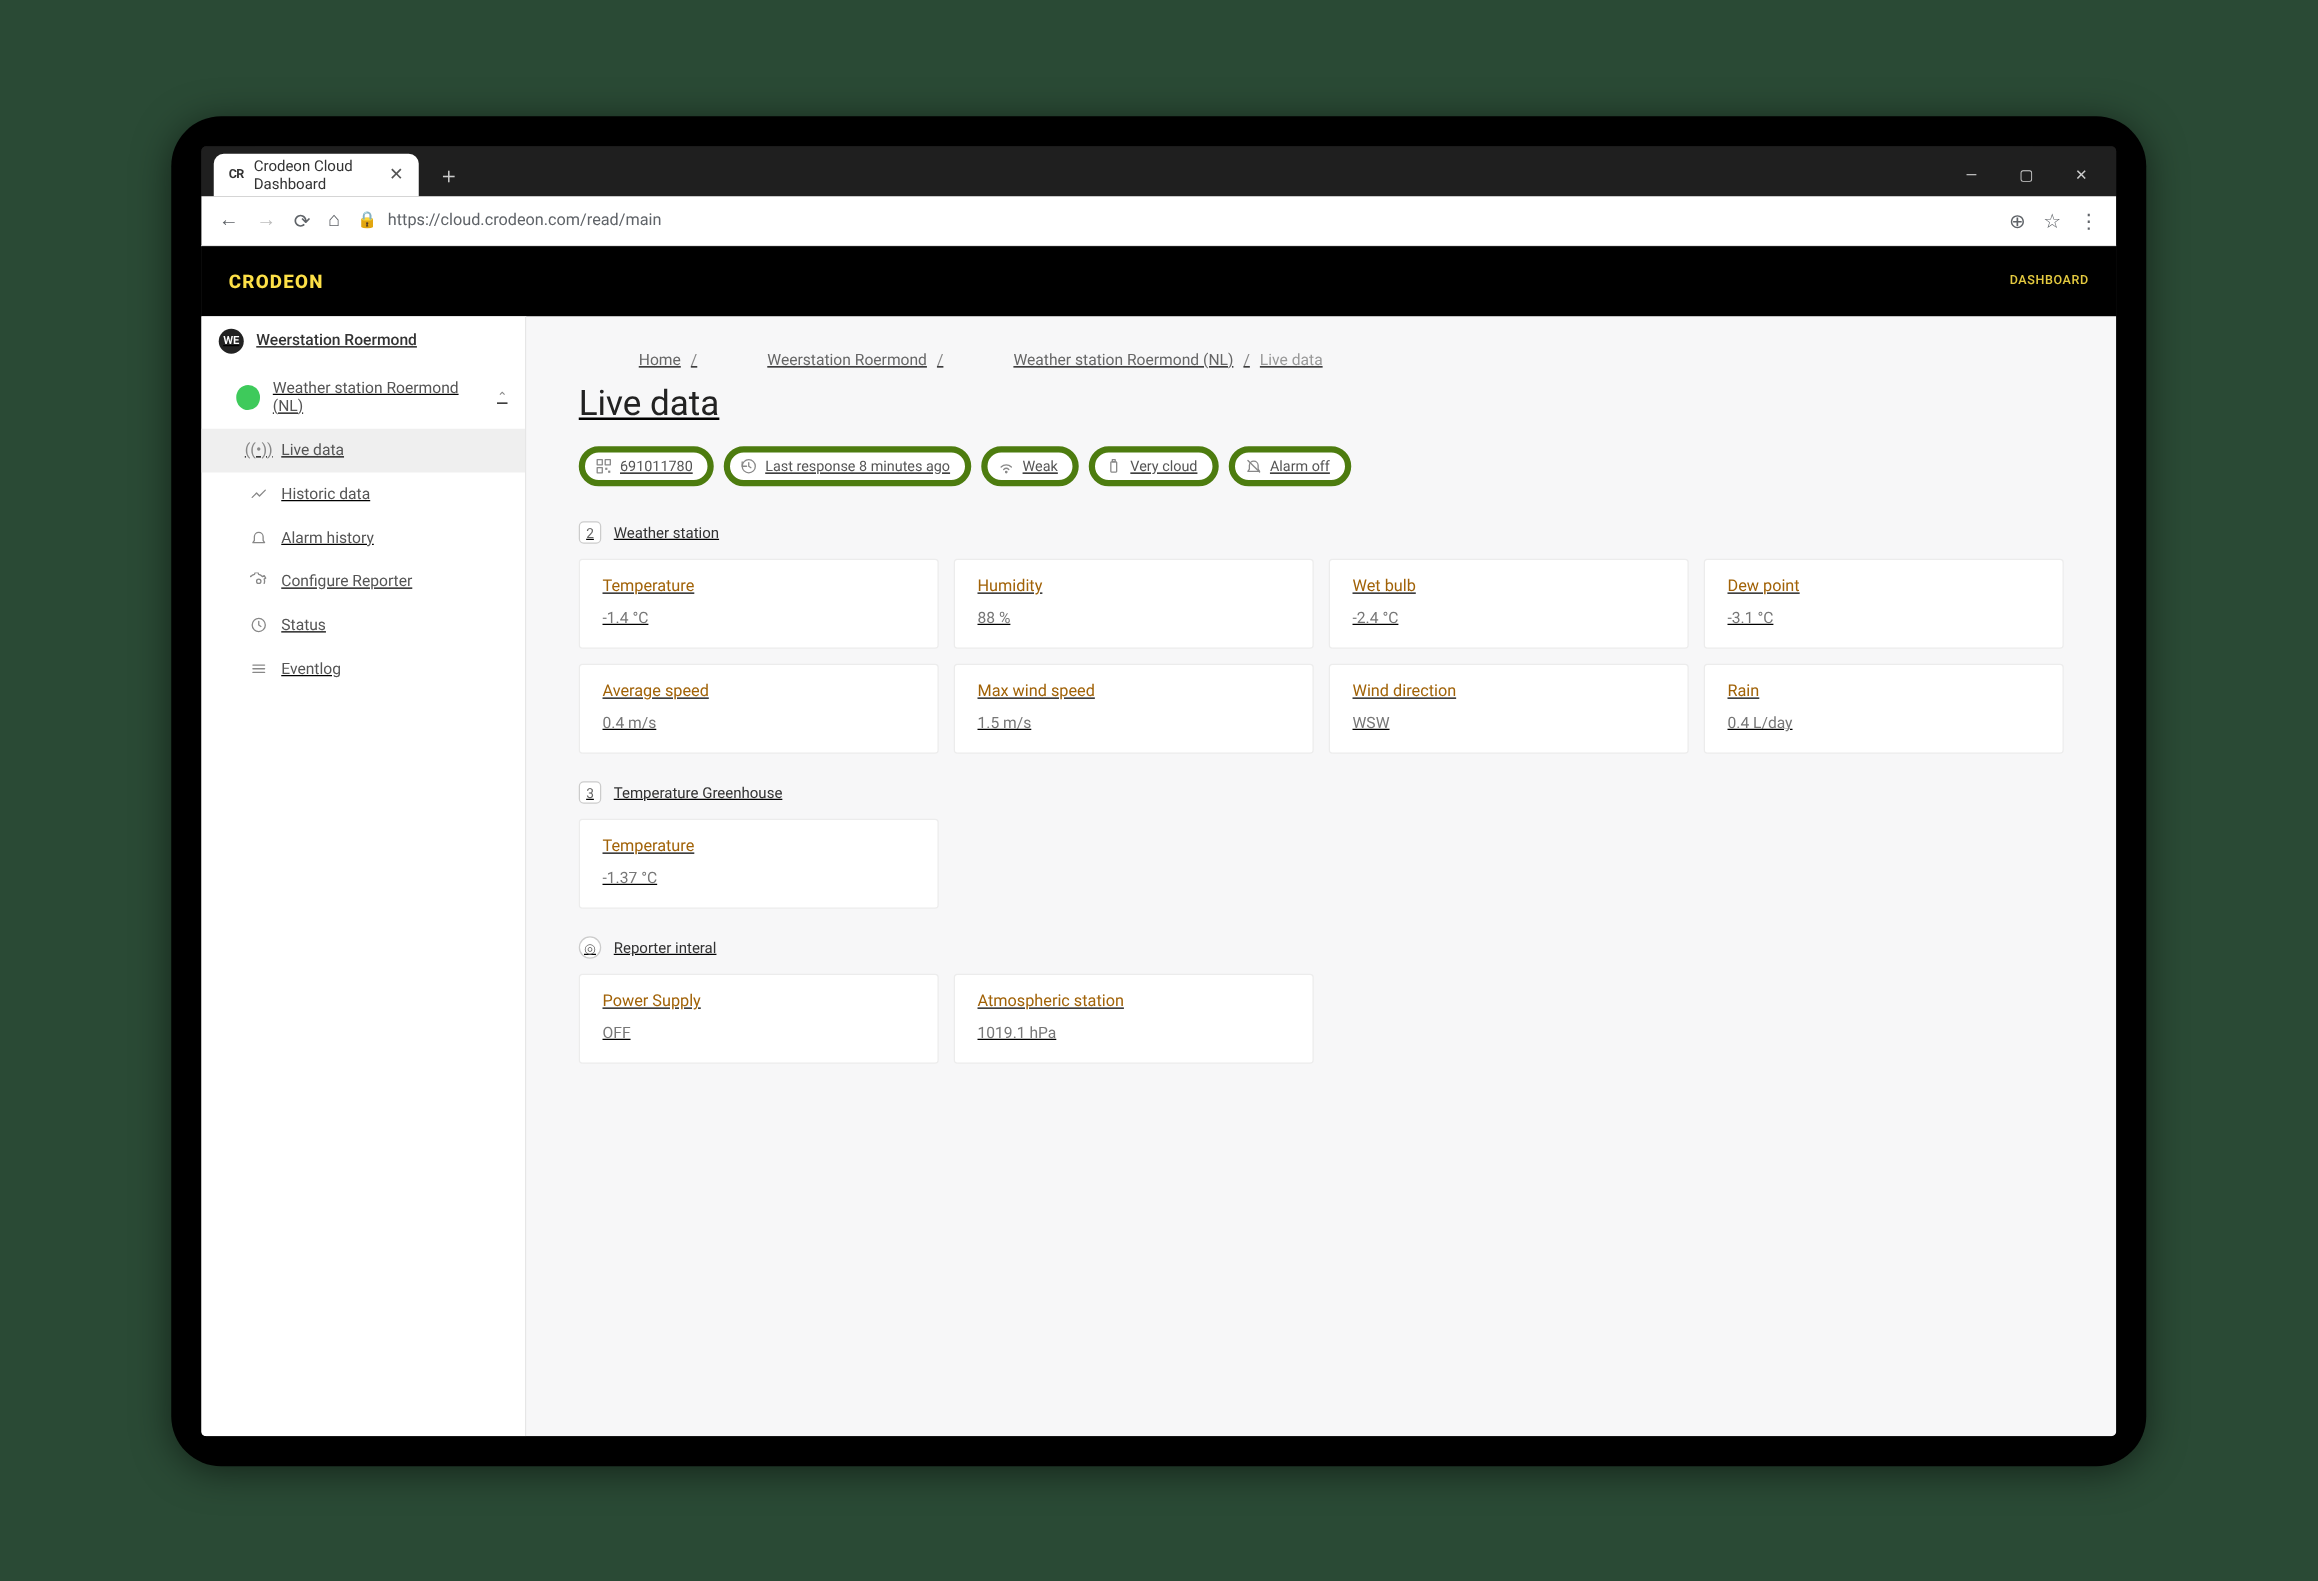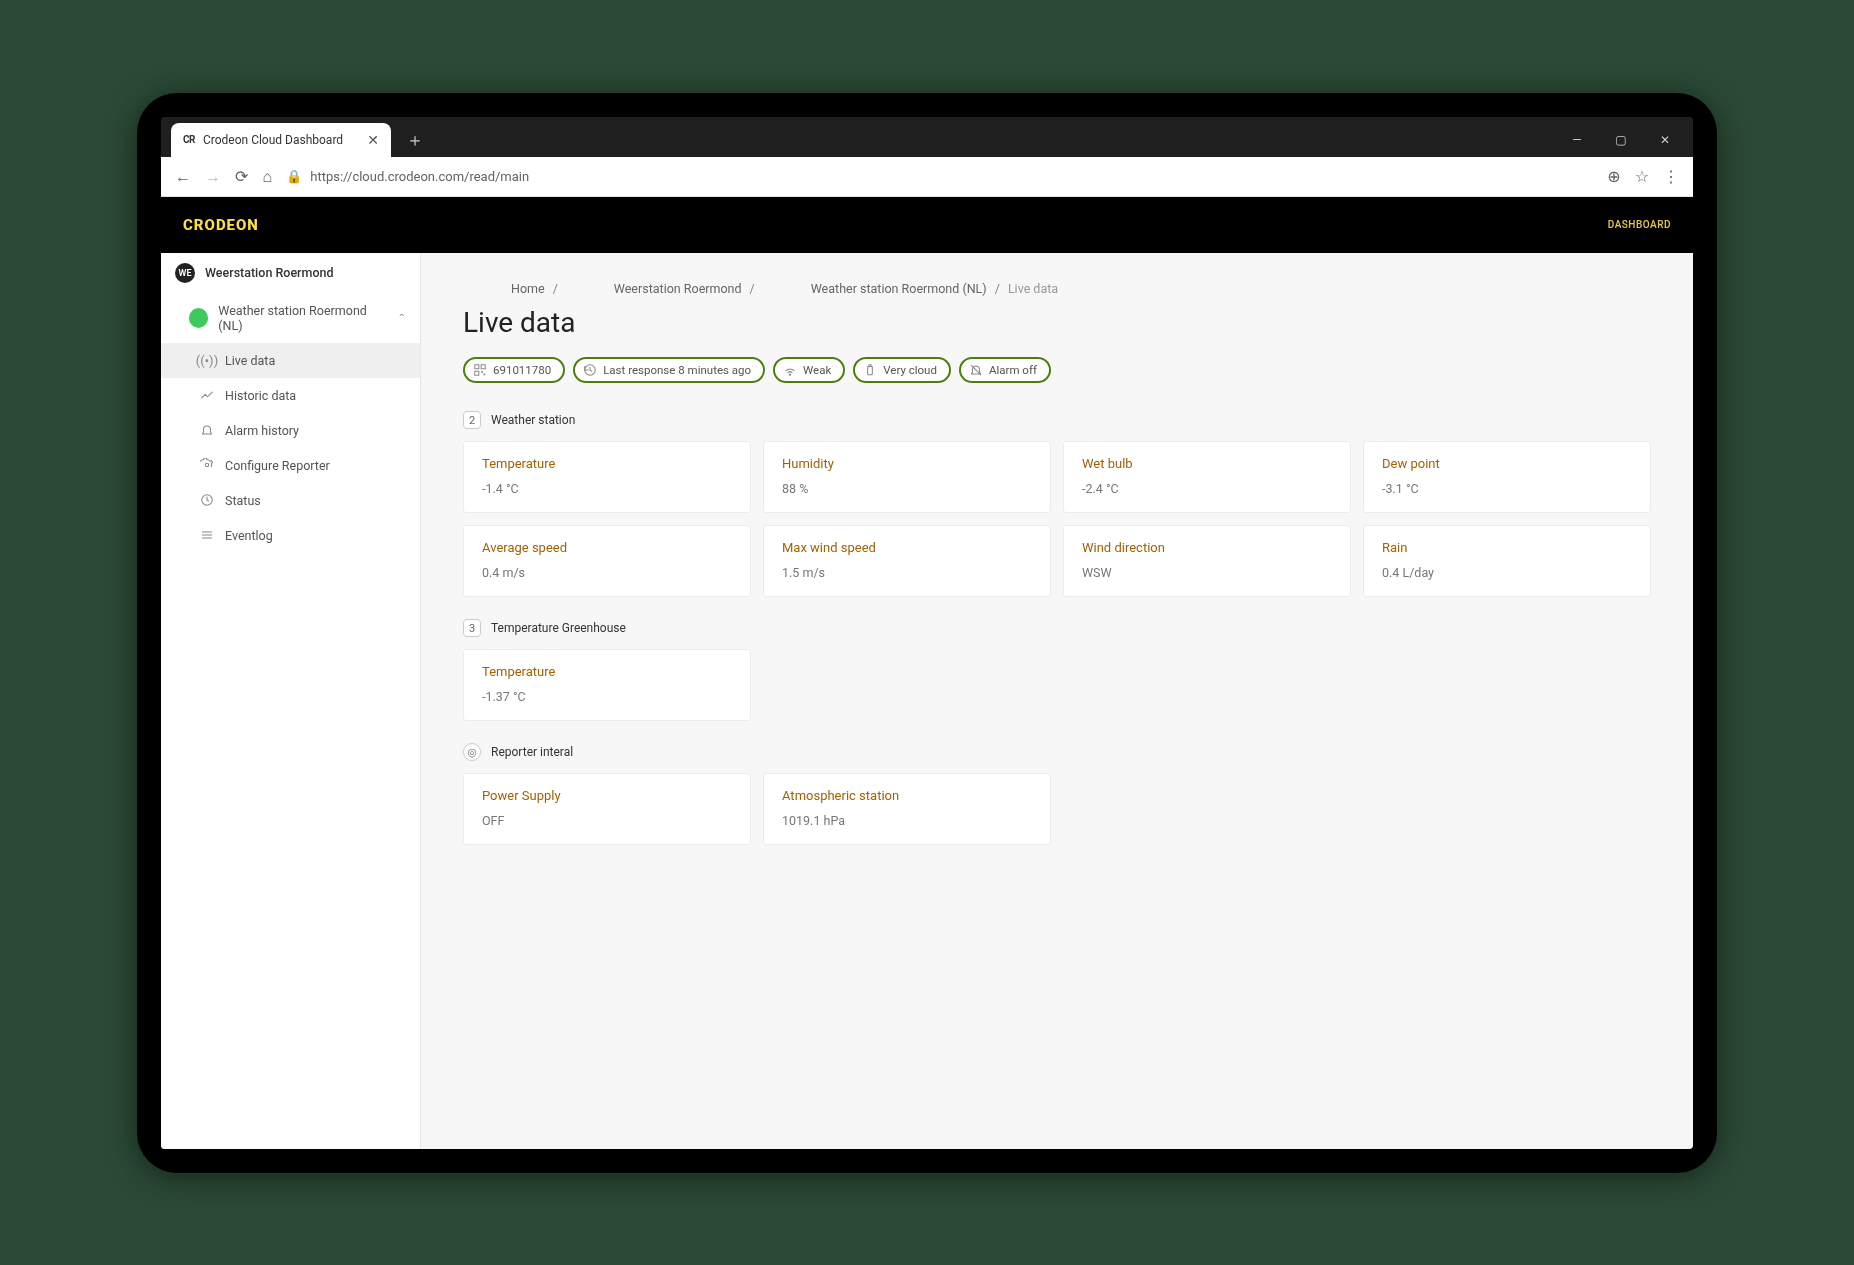--- a/index.html
+++ b/index.html
@@ -1,53 +1,53 @@
 <!DOCTYPE html>
 <html><head>
 <meta charset="utf-8">
 <style>
   * { box-sizing: border-box; margin: 0; padding: 0; }
   body { background: #2a4a35; font-family: -apple-system, BlinkMacSystemFont, "Segoe UI", Roboto, Arial, sans-serif; width: 1854px; height: 1265px; overflow: hidden; display:flex; align-items:center; justify-content:center; }
   .tablet { width: 1580px; height: 1080px; background: #000; border-radius: 40px; padding: 24px; box-shadow: 0 4px 30px rgba(0,0,0,0.5); }
   .tablet-screen { width: 100%; height: 100%; background: #1f1f1f; border-radius: 4px; overflow:hidden; display:flex; flex-direction:column; }
   .browser-chrome { background: #1f1f1f; }
   .tab-bar { display:flex; align-items:center; height: 40px; padding-top:6px; }
-  .tab { background:#fff; border-radius:8px 8px 0 0; height:34px; display:flex; align-items:center; padding:0 12px; margin-left:10px; width:220px; gap:8px; font-size:12px; color:#333; }
+  .tab { background:#fff; border-radius:8px 8px 0 0; height:34px; display:flex; align-items:center; padding:0 12px; margin-left:10px; width:164px; gap:8px; font-size:12px; color:#333; }
   .tab .favicon { font-size:10px; font-weight:700; letter-spacing:-0.5px; }
   .tab .close { margin-left:auto; color:#555; font-size:14px; }
   .new-tab { color:#ccc; margin-left:10px; font-size:18px; width:28px; height:28px; display:flex;align-items:center;justify-content:center; }
   .win-controls { margin-left:auto; display:flex; gap:4px; padding-right:8px; }
   .win-controls div { width:40px; height:34px; color:#ccc; display:flex;align-items:center;justify-content:center; font-size:12px; }
   .addr-bar { background:#fff; height:40px; display:flex; align-items:center; padding:0 14px; gap:14px; border-bottom:1px solid #e5e5e5;}
   .addr-bar .nav-ico { color:#5f6368; font-size:16px; }
   .addr-bar .nav-ico.disabled{ color:#bdbdbd; }
   .url-group { flex:1; display:flex; align-items:center; gap:8px; font-size:13px; color:#5f6368;}
   .lock-ico { color:#5f6368; font-size:13px; }
   .addr-right { display:flex; align-items:center; gap:14px; color:#5f6368; font-size:16px;}
   .app-header { background:#000; color:#fde047; height:56px; display:flex; align-items:center; padding:0 22px; font-size:12px; letter-spacing:0.5px;justify-content:space-between;}
   .app-header .brand { font-weight:800; letter-spacing:1px; font-size:15px; }
   .app-header .brand-sub { font-weight:500; font-size:10px; margin-left:6px; opacity:0.9;}
-  .app-body { flex:1; display:flex; background:#f7f7f8; overflow:hidden;}
+  .app-body { flex:1; display:flex; background:#f7f7f8; overflow:hidden;text-decoration:underline;}
   .sidebar { width:260px; background:#fff; border-right:1px solid #e6e6e6; overflow:auto; }
   .sb-item { display:flex; align-items:center; gap:10px; padding:10px 14px; font-size:12.5px; color:#555; cursor:pointer; }
   .sb-item.root { font-weight:500; color:#333; }
   .sb-avatar { width:20px; height:20px; border-radius:50%; background:#222; color:#fff; display:flex;align-items:center;justify-content:center; font-size:9px; font-weight:600;}
   .sb-avatar.green { background:#3eca5b; }
   .sb-subitem { padding-left:28px; }
   .sb-subsubitem { padding-left:38px; }
   .sb-item.active { background:#efefef; }
   .sb-caret { margin-left:auto; color:#888; font-size:10px;}
   .sb-ico { width:16px; color:#888; font-size:13px; display:inline-flex; justify-content:center;}
   .main { flex:1; overflow:auto; padding: 28px 42px; }
   .breadcrumb { font-size:12.5px; color:#888; display:flex; gap:8px; flex-wrap:wrap; }
   .breadcrumb .bc-active { color:#999; }
   .breadcrumb a { color:#666; text-decoration:none;margin-left:48px; }
   h1 { font-size:28px; font-weight:400; color:#222; margin:10px 0 18px; }
   .chips { display:flex; gap:8px; flex-wrap:wrap; margin-bottom:28px; }
-  .chip { border:2px solid #4d7c0f; border-radius:16px; padding:4px 12px 4px 8px; display:flex; align-items:center; gap:6px; font-size:11.5px; color:#555; background:#fff;}
+  .chip { border:5px solid #4d7c0f; border-radius:16px; padding:4px 12px 4px 8px; display:flex; align-items:center; gap:6px; font-size:11.5px; color:#555; background:#fff;}
   .chip .chip-ico { color:#888; font-size:12px; }
   .section { margin-bottom:22px; }
   .section-head { display:flex; align-items:center; gap:10px; margin-bottom:12px; }
   .sect-badge { border:1px solid #ccc; border-radius:4px; width:18px; height:18px; display:flex;align-items:center;justify-content:center; font-size:11px; color:#666; background:#fff;}
   .sect-badge.circle { border-radius:50%; }
   .sect-title { font-size:12px; color:#333; font-weight:400; }
   .card-grid { display:grid; grid-template-columns: repeat(4, 1fr); gap:12px; }
   .card { background:#fff; border:1px solid #ececec; border-radius:3px; padding:14px 18px 16px; }
   .card-label { font-size:13px; color:#a16207; margin-bottom:10px; }
   .card-value { font-size:12.5px; color:#777; }

